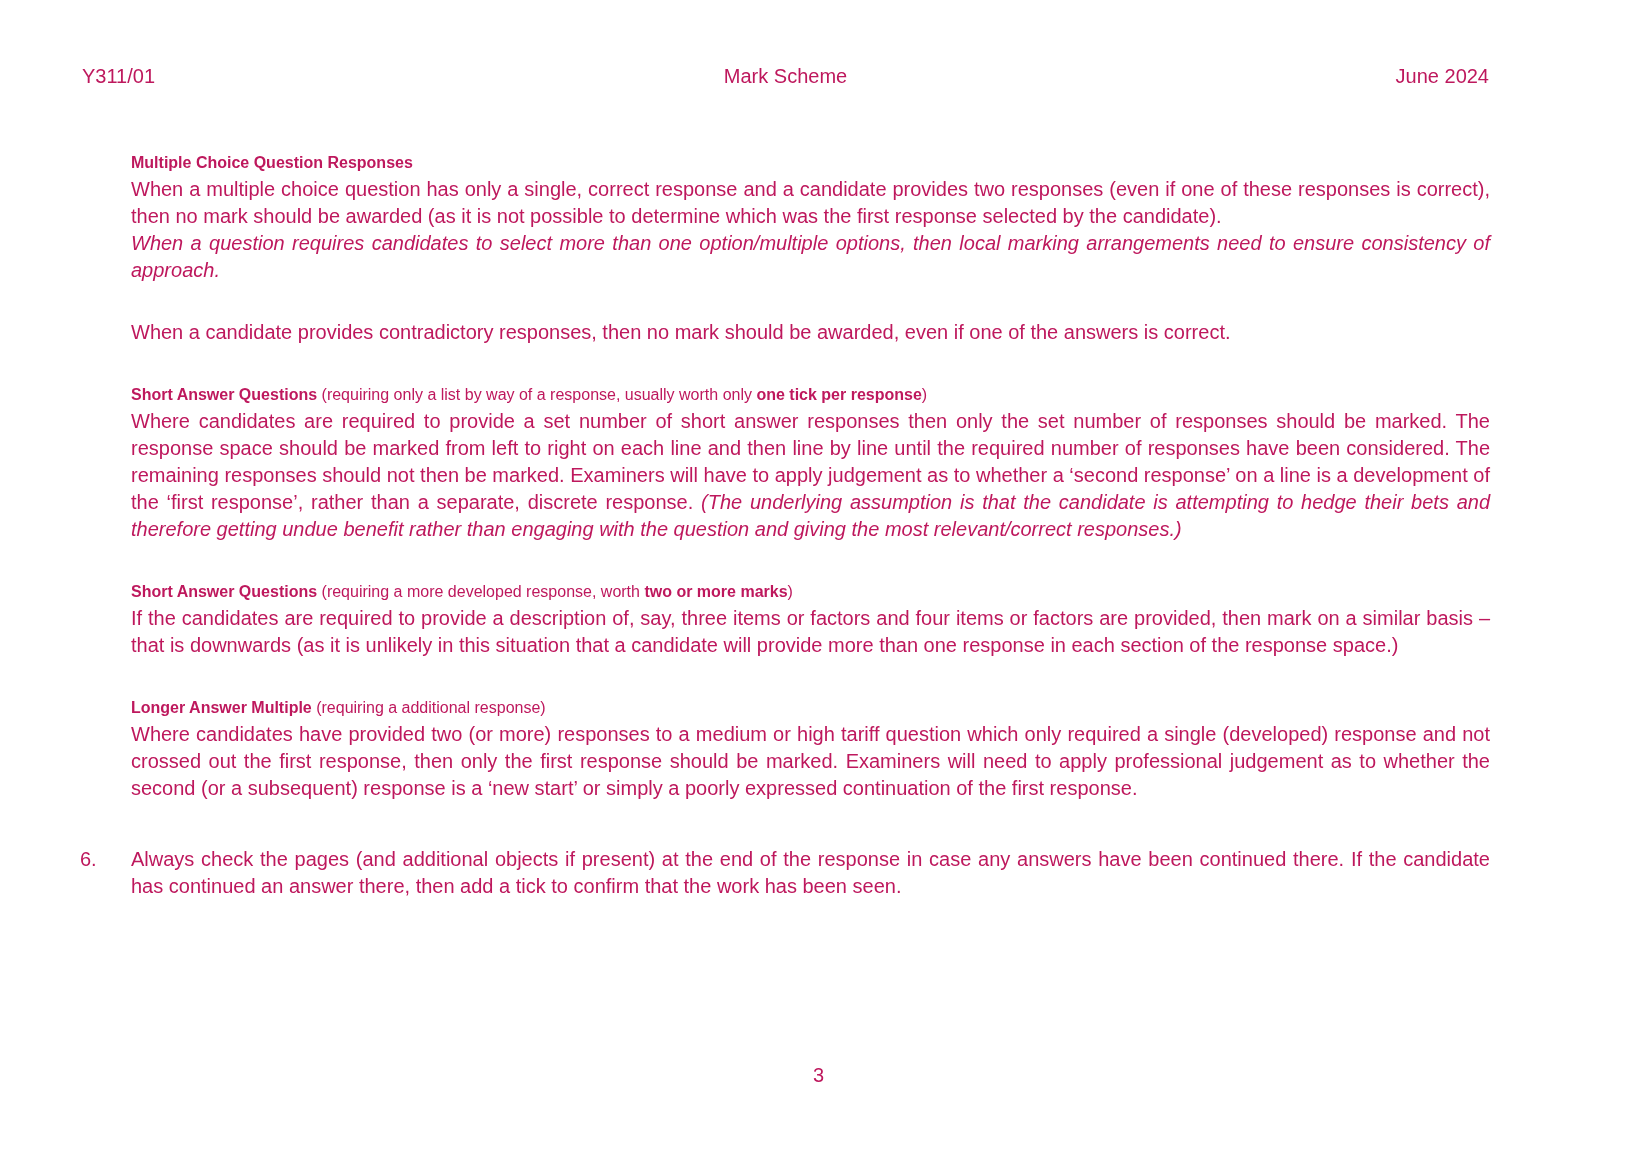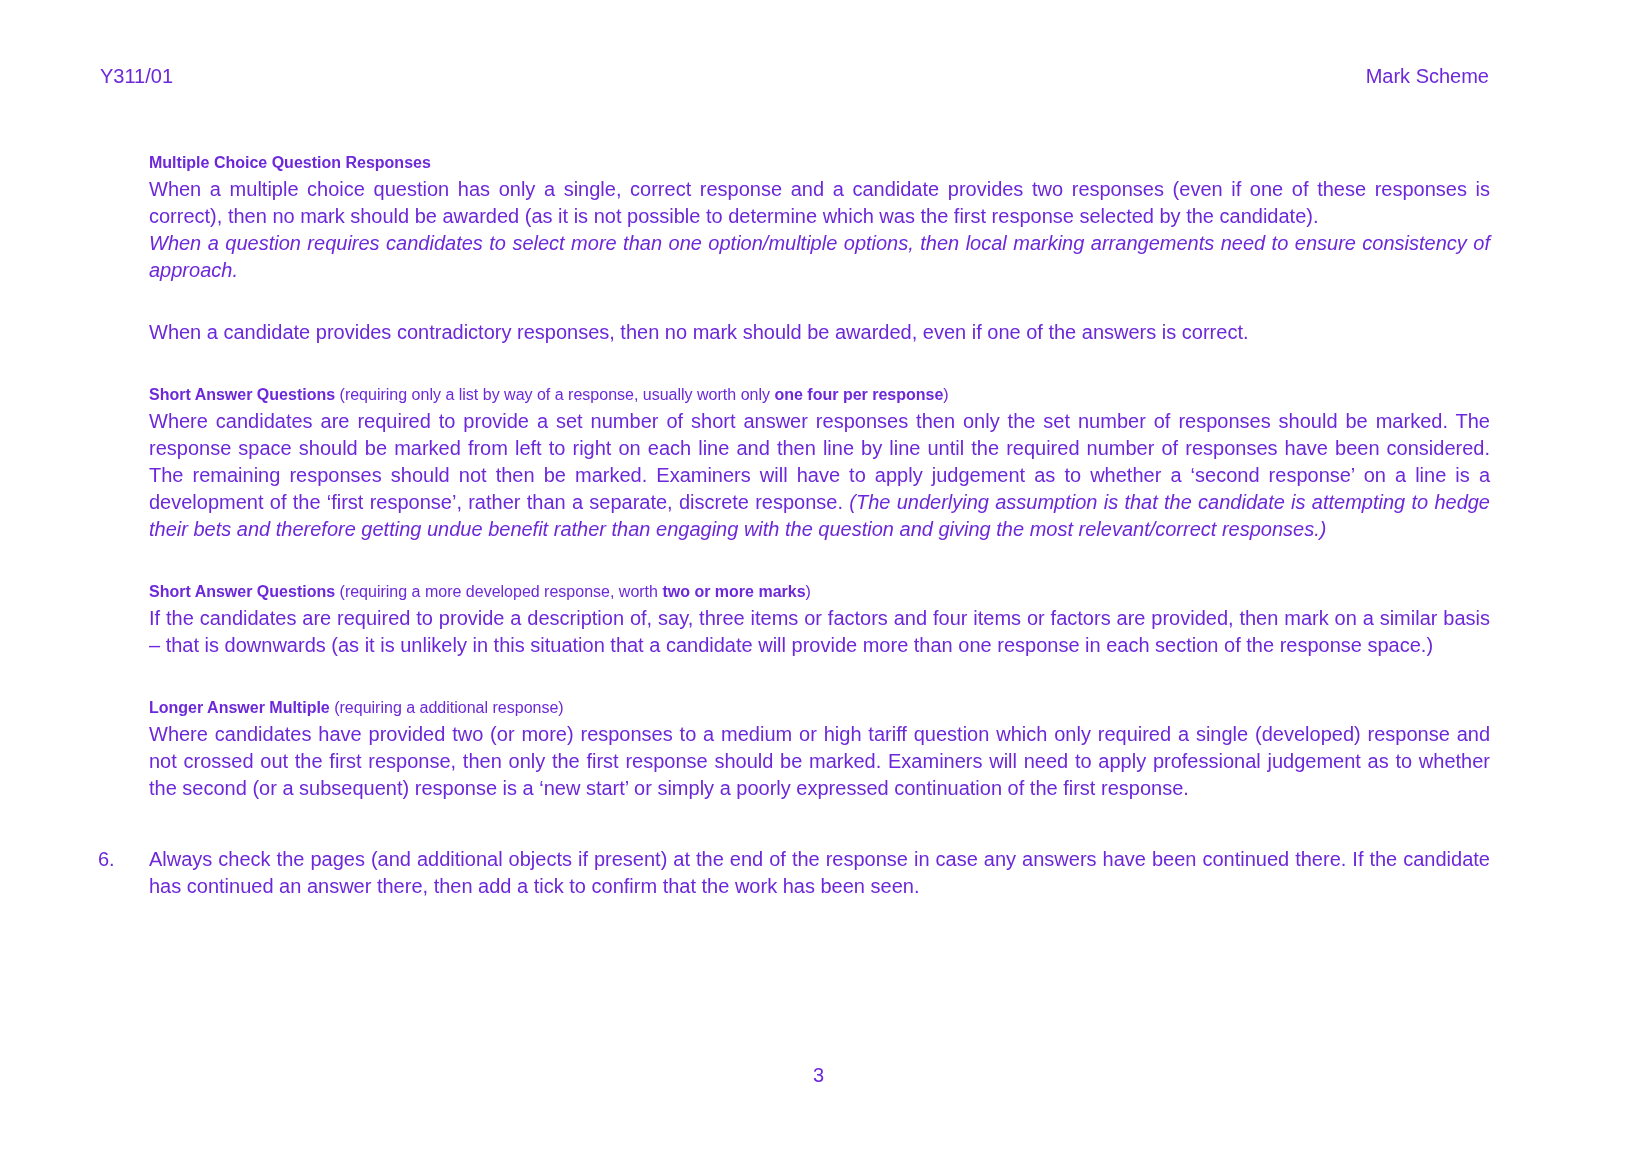--- a/index.html
+++ b/index.html
@@ -2,26 +2,25 @@
 <html><head>
   <meta charset="utf-8">
   <style>
     * { margin: 0; padding: 0; box-sizing: border-box; }
     html, body { background: #ffffff; }
     .page {
       position: relative;
       width: 1637px;
       height: 1158px;
       background: #ffffff;
-      color: #6d28d9;
+      color: #be185d;
       font-family: "Liberation Sans", "DejaVu Sans", sans-serif;
       font-size: 20px;
       line-height: 27px;
       overflow: hidden;
-      padding-left: 18px;
     }
     .doc-header {
       display: flex;
       align-items: baseline;
       padding: 63px 148px 0 82px;
     }
     .doc-header .h-left  { flex: 1; text-align: left; }
     .doc-header .h-center{ flex: 0 0 auto; text-align: center; }
     .doc-header .h-right { flex: 1; text-align: right; }
     .content {
@@ -59,36 +58,37 @@
     }
   </style>
 </head>
 <body>
 
 <div class="page">
 
   <header class="doc-header">
     <div class="h-left">Y311/01</div>
     <div class="h-center">Mark Scheme</div>
+    <div class="h-right">June 2024</div>
   </header>
 
   <main class="content">
 
     <section class="sec first">
       <h2 class="sec-heading">Multiple Choice Question Responses</h2>
       <p class="para">When a multiple choice question has only a single, correct response and a candidate provides two responses (even if one of these responses is correct), then no mark should be awarded (as it is not possible to determine which was the first response selected by the candidate).</p>
       <p class="para italic">When a question requires candidates to select more than one option/multiple options, then local marking arrangements need to ensure consistency of approach.</p>
     </section>
 
     <section class="sec">
       <p class="para">When a candidate provides contradictory responses, then no mark should be awarded, even if one of the answers is correct.</p>
     </section>
 
     <section class="sec">
-      <h2 class="sec-heading"><span class="b">Short Answer Questions</span><span class="n"> (requiring only a list by way of a response, usually worth only </span><span class="b">one four per response</span><span class="n">)</span></h2>
+      <h2 class="sec-heading"><span class="b">Short Answer Questions</span><span class="n"> (requiring only a list by way of a response, usually worth only </span><span class="b">one tick per response</span><span class="n">)</span></h2>
       <p class="para"><span>Where candidates are required to provide a set number of short answer responses then only the set number of responses should be marked. The response space should be marked from left to right on each line and then line by line until the required number of responses have been considered. The remaining responses should not then be marked. Examiners will have to apply judgement as to whether a ‘second response’ on a line is a development of the ‘first response’, rather than a separate, discrete response. </span> <span class="italic">(The underlying assumption is that the candidate is attempting to hedge their bets and therefore getting undue benefit rather than engaging with the question and giving the most relevant/correct responses.)</span></p>
     </section>
 
     <section class="sec">
       <h2 class="sec-heading"><span class="b">Short Answer Questions</span><span class="n"> (requiring a more developed response, worth </span><span class="b">two or more marks</span><span class="n">)</span></h2>
       <p class="para">If the candidates are required to provide a description of, say, three items or factors and four items or factors are provided, then mark on a similar basis – that is downwards (as it is unlikely in this situation that a candidate will provide more than one response in each section of the response space.)</p>
     </section>
 
     <section class="sec">
       <h2 class="sec-heading"><span class="b">Longer Answer Multiple</span><span class="n"> (requiring a additional response)</span></h2>

